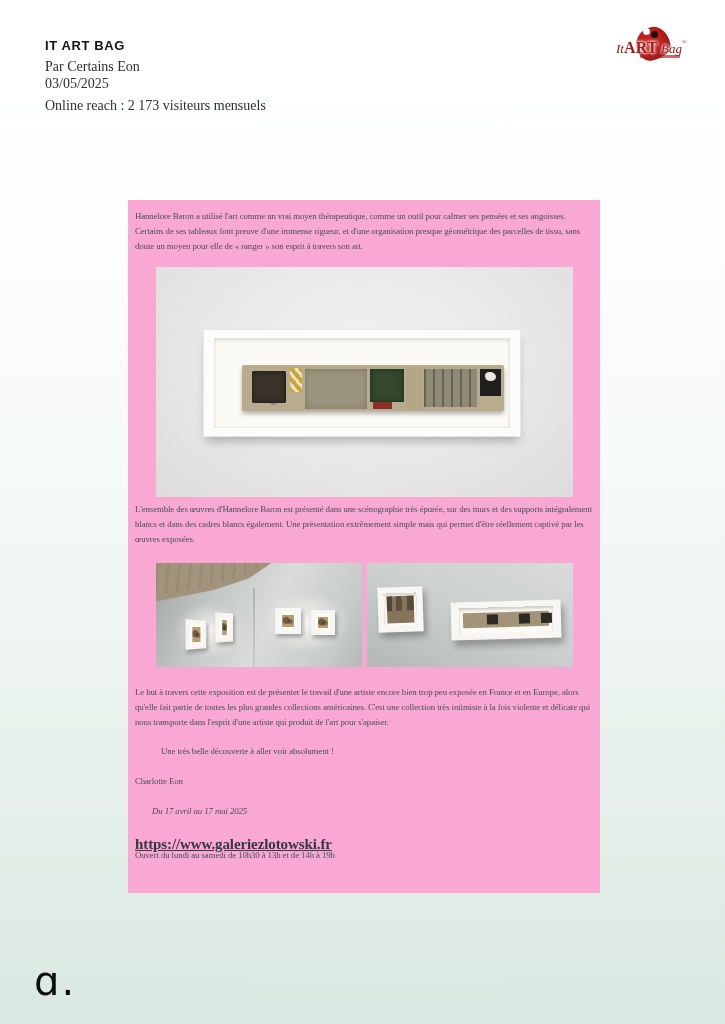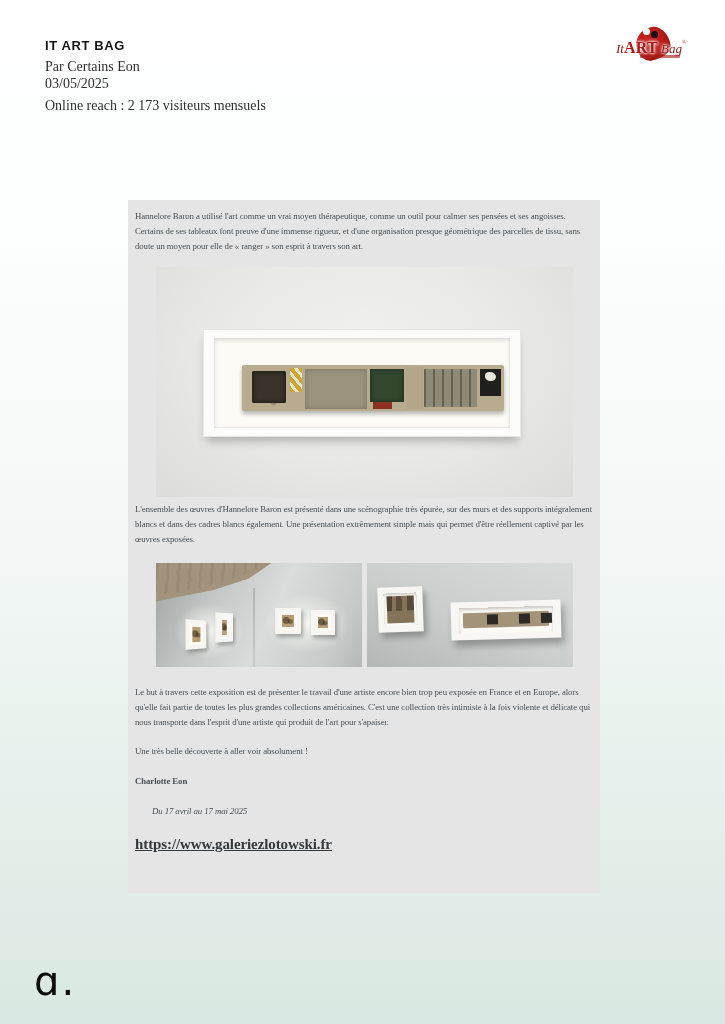--- a/index.html
+++ b/index.html
@@ -28,25 +28,25 @@
     font-family:"Liberation Serif", serif; font-size:13px; color:#8e1512;
     text-shadow:0 0 2px #fff,0 0 3px #fff,0 0 4px rgba(255,255,255,.9); }
   .brand-text .it  { font-style:italic; }
   .brand-text .art { font-weight:bold; font-size:16px; letter-spacing:.2px; color:#a81914; }
   .brand-text .bag { font-style:italic; }
   .brand-text .reg { font-size:6px; vertical-align:top; }
   .brand-tagline { position:absolute; left:24px; top:28px; width:40px; height:3px;
     background:rgba(165,30,24,.65); border-radius:1px; }
 
   
-  .card { position:absolute; left:128px; top:200px; width:472px; height:693px; background:#e5e5e5; }
+  .card { position:absolute; left:128px; top:200px; width:472px; height:693px; background:#f9a8d4; }
   .card p { position:absolute; left:7px; width:459px; font-size:8.8px; line-height:14.8px;
     letter-spacing:-.1px; color:#485056; }
-  .p1 { top:9px; }  .p2 { top:302px; }  .p3 { top:485px; }  .p4 { top:544px; }
-  .author { top:574px; font-weight:bold; color:#3a4146; }
+  .p1 { top:9px; }  .p2 { top:302px; }  .p3 { top:485px; }  .p4 { top:544px;margin-left:26px; }
+  .author { top:574px; font-weight:normal; color:#3a4146; }
   .dates  { top:604px; font-style:italic;margin-left:17px; }
   .venue  { top:631px; }
   .venue b { color:#3a4146; }
   .hours  { top:648px; }
   .site   { position:absolute; left:7px; top:636px; font-size:15px; font-weight:bold;
     color:#33393d; text-decoration:underline; letter-spacing:-.1px; }
 
   
   .photo-main { position:absolute; left:28px; top:67px; width:417px; height:230px;
     background:radial-gradient(ellipse at 50% 38%, #f1f1ef 0%, #e9e9e7 50%, #dcdcda 100%); }
@@ -208,18 +208,19 @@
               </b>
             </i>
           </div>
       </div>
     </div>
 
     <p class="p3">Le but à travers cette exposition est de présenter le travail d'une artiste encore bien trop peu exposée en France et en Europe, alors qu'elle fait partie de toutes les plus grandes collections américaines. C'est une collection très intimiste à la fois violente et délicate qui nous transporte dans l'esprit d'une artiste qui produit de l'art pour s'apaiser.</p>
     <p class="p4">Une très belle découverte à aller voir absolument !</p>
     <p class="author">Charlotte Eon</p>
     <p class="dates">Du 17 avril au 17 mai 2025</p>
+    <p class="hours">Ouvert du lundi au samedi de 10h30 à 13h et de 14h à 19h</p>
     <a class="site" href="#">https://www.galeriezlotowski.fr</a>
   </div>
 
   <div class="a-logo">ɑ.</div>
 
 </div>
 
 </body></html>

